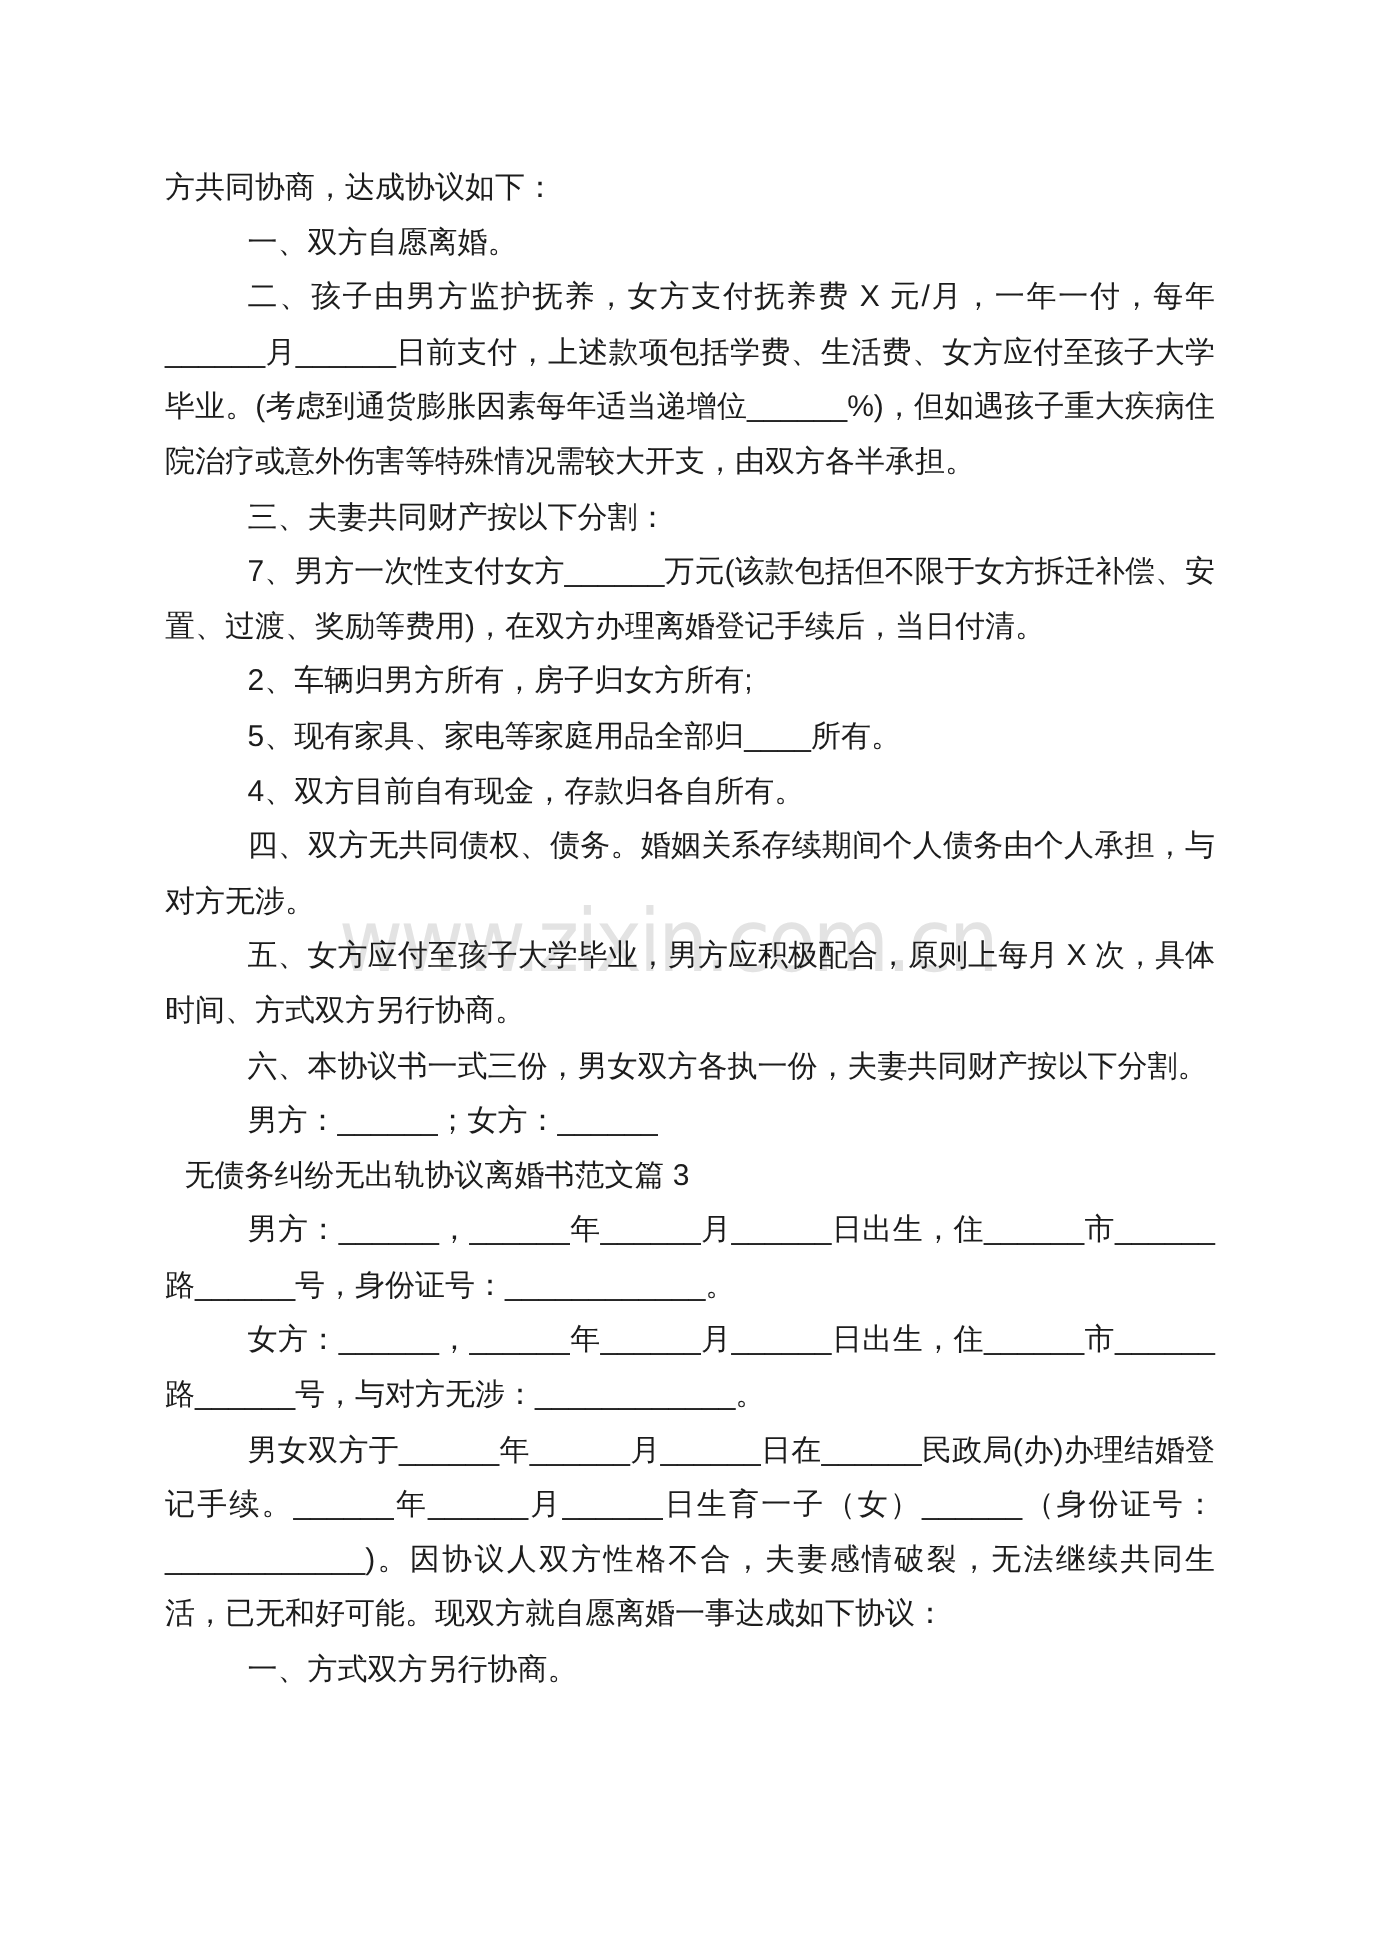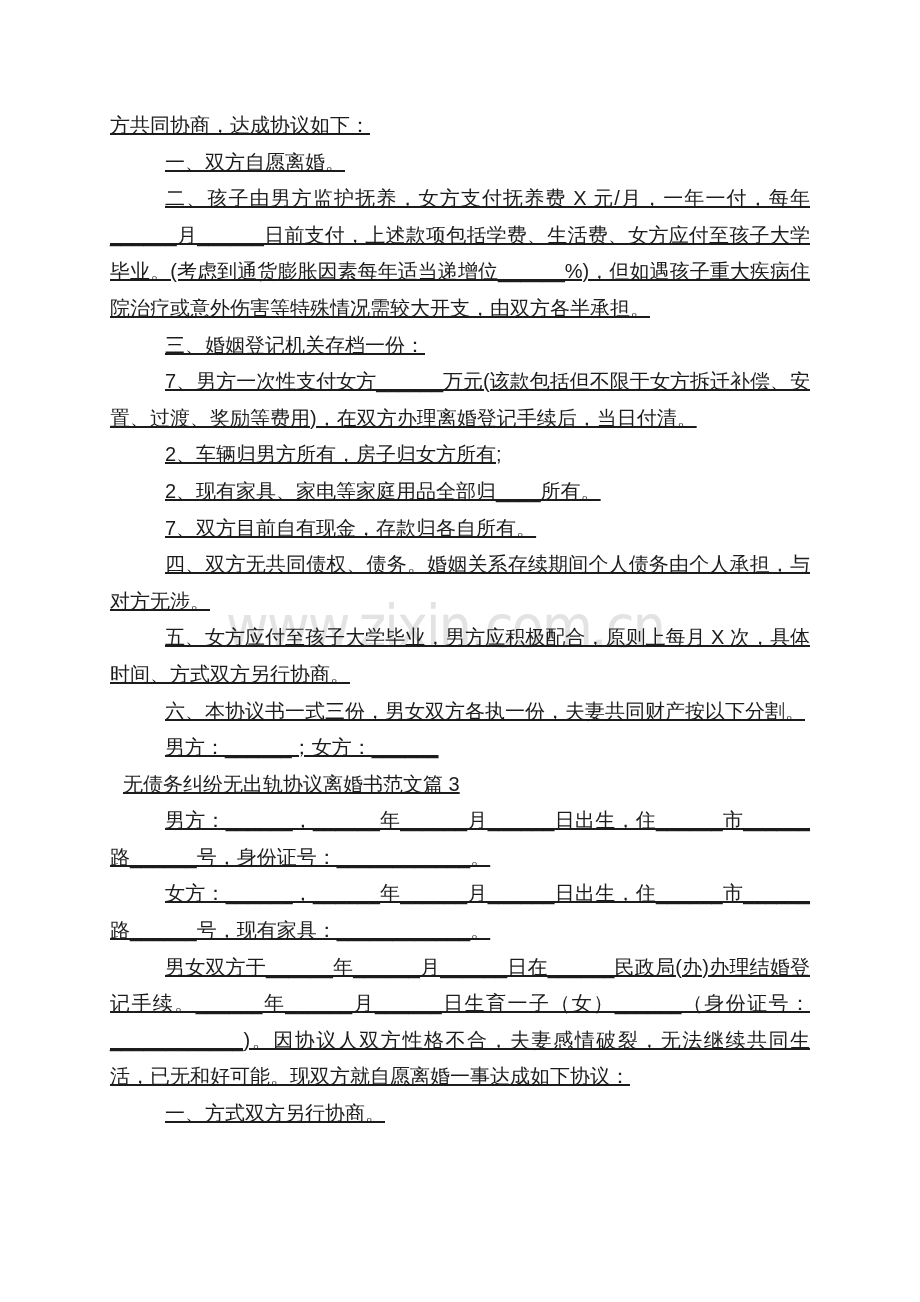--- a/index.html
+++ b/index.html
@@ -36,46 +36,45 @@
     width: 700px;
     color: #1c1c1c;
     font-size: 20px;
     line-height: 36.6px;
     text-align: justify;
     text-justify: inter-ideograph;
   }
   .content p {
     margin: 0;
     padding: 0;
-    text-decoration: underline;
   }
   .p-flush   { text-indent: 0; }
   .p-indent  { text-indent: 55px; }
   .p-heading { text-indent: 13px; }
 </style>
 </head>
 <body>
 
 <div class="page">
 
   <div class="watermark">www.zixin.com.cn</div>
 
   <div class="content">
     <p class="p-flush">方共同协商，达成协议如下：</p>
     <p class="p-indent">一、双方自愿离婚。</p>
     <p class="p-indent">二、孩子由男方监护抚养，女方支付抚养费 X 元/月，一年一付，每年______月______日前支付，上述款项包括学费、生活费、女方应付至孩子大学毕业。(考虑到通货膨胀因素每年适当递增位______%)，但如遇孩子重大疾病住院治疗或意外伤害等特殊情况需较大开支，由双方各半承担。</p>
-    <p class="p-indent">三、婚姻登记机关存档一份：</p>
+    <p class="p-indent">三、夫妻共同财产按以下分割：</p>
     <p class="p-indent">7、男方一次性支付女方______万元(该款包括但不限于女方拆迁补偿、安置、过渡、奖励等费用)，在双方办理离婚登记手续后，当日付清。</p>
     <p class="p-indent">2、车辆归男方所有，房子归女方所有;</p>
-    <p class="p-indent">2、现有家具、家电等家庭用品全部归____所有。</p>
-    <p class="p-indent">7、双方目前自有现金，存款归各自所有。</p>
+    <p class="p-indent">5、现有家具、家电等家庭用品全部归____所有。</p>
+    <p class="p-indent">4、双方目前自有现金，存款归各自所有。</p>
     <p class="p-indent">四、双方无共同债权、债务。婚姻关系存续期间个人债务由个人承担，与对方无涉。</p>
     <p class="p-indent">五、女方应付至孩子大学毕业，男方应积极配合，原则上每月 X 次，具体时间、方式双方另行协商。</p>
     <p class="p-indent">六、本协议书一式三份，男女双方各执一份，夫妻共同财产按以下分割。</p>
     <p class="p-indent">男方：______；女方：______</p>
     <p class="p-heading">无债务纠纷无出轨协议离婚书范文篇 3</p>
     <p class="p-indent">男方：______，______年______月______日出生，住______市______路______号，身份证号：____________。</p>
-    <p class="p-indent">女方：______，______年______月______日出生，住______市______路______号，现有家具：____________。</p>
+    <p class="p-indent">女方：______，______年______月______日出生，住______市______路______号，与对方无涉：____________。</p>
     <p class="p-indent">男女双方于______年______月______日在______民政局(办)办理结婚登记手续。______年______月______日生育一子（女）______（身份证号：____________)。因协议人双方性格不合，夫妻感情破裂，无法继续共同生活，已无和好可能。现双方就自愿离婚一事达成如下协议：</p>
     <p class="p-indent">一、方式双方另行协商。</p>
   </div>
 
 </div>
 
 </body></html>

